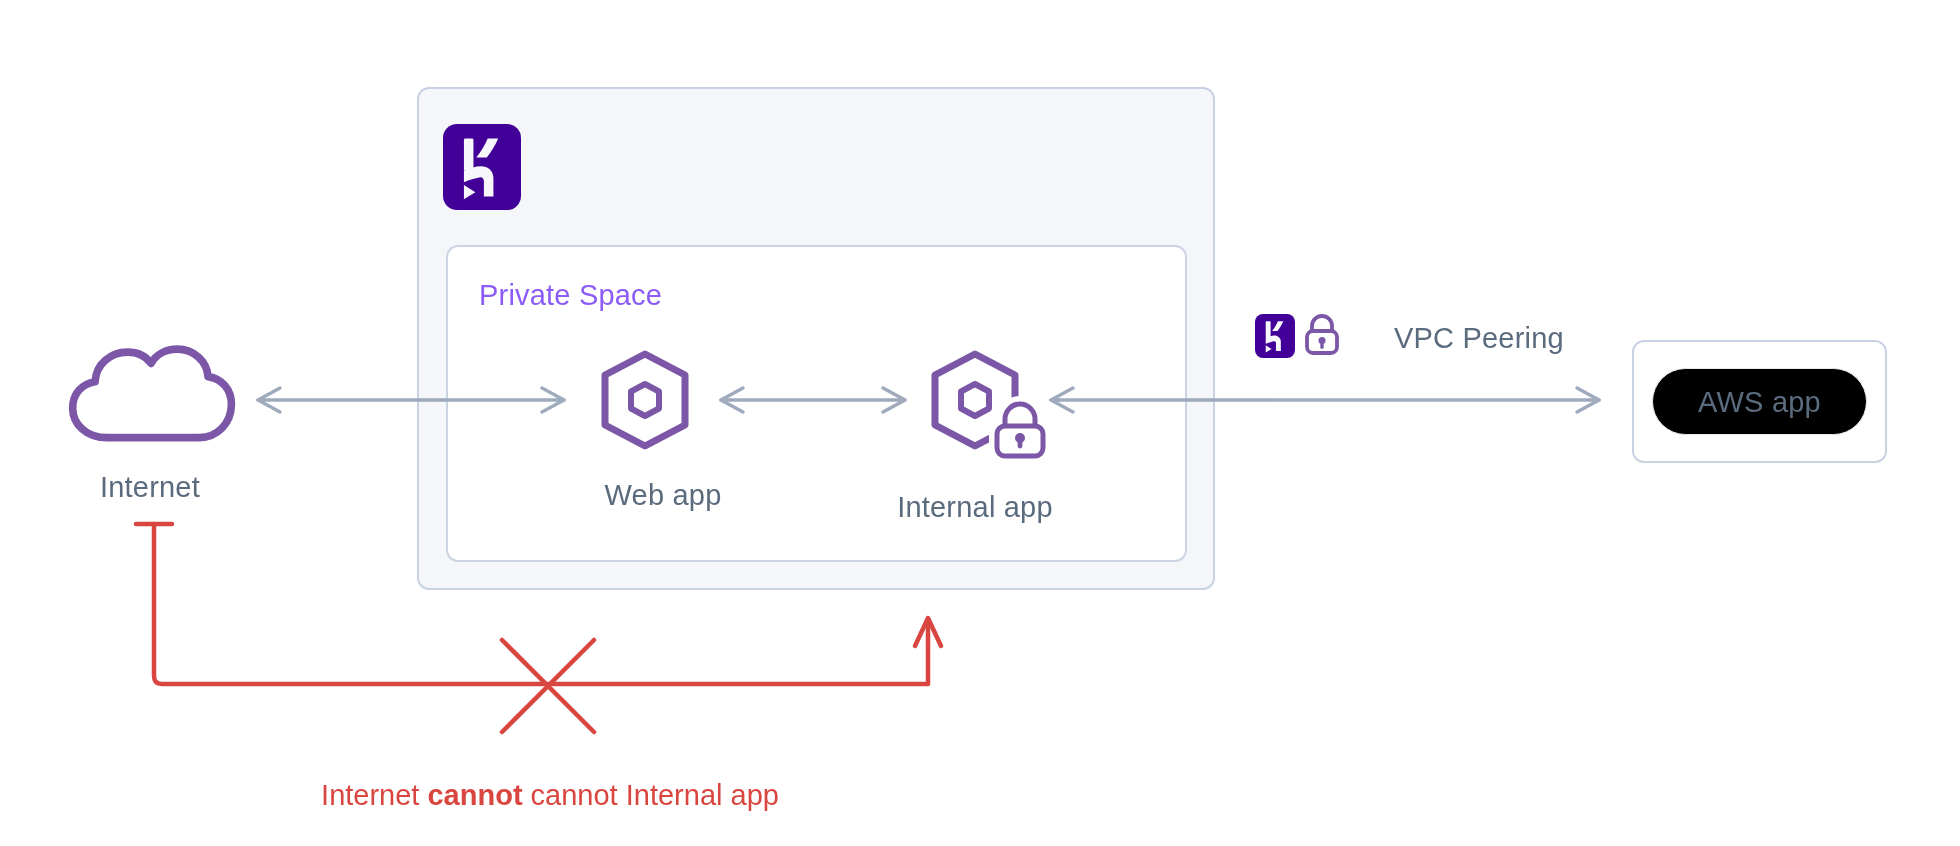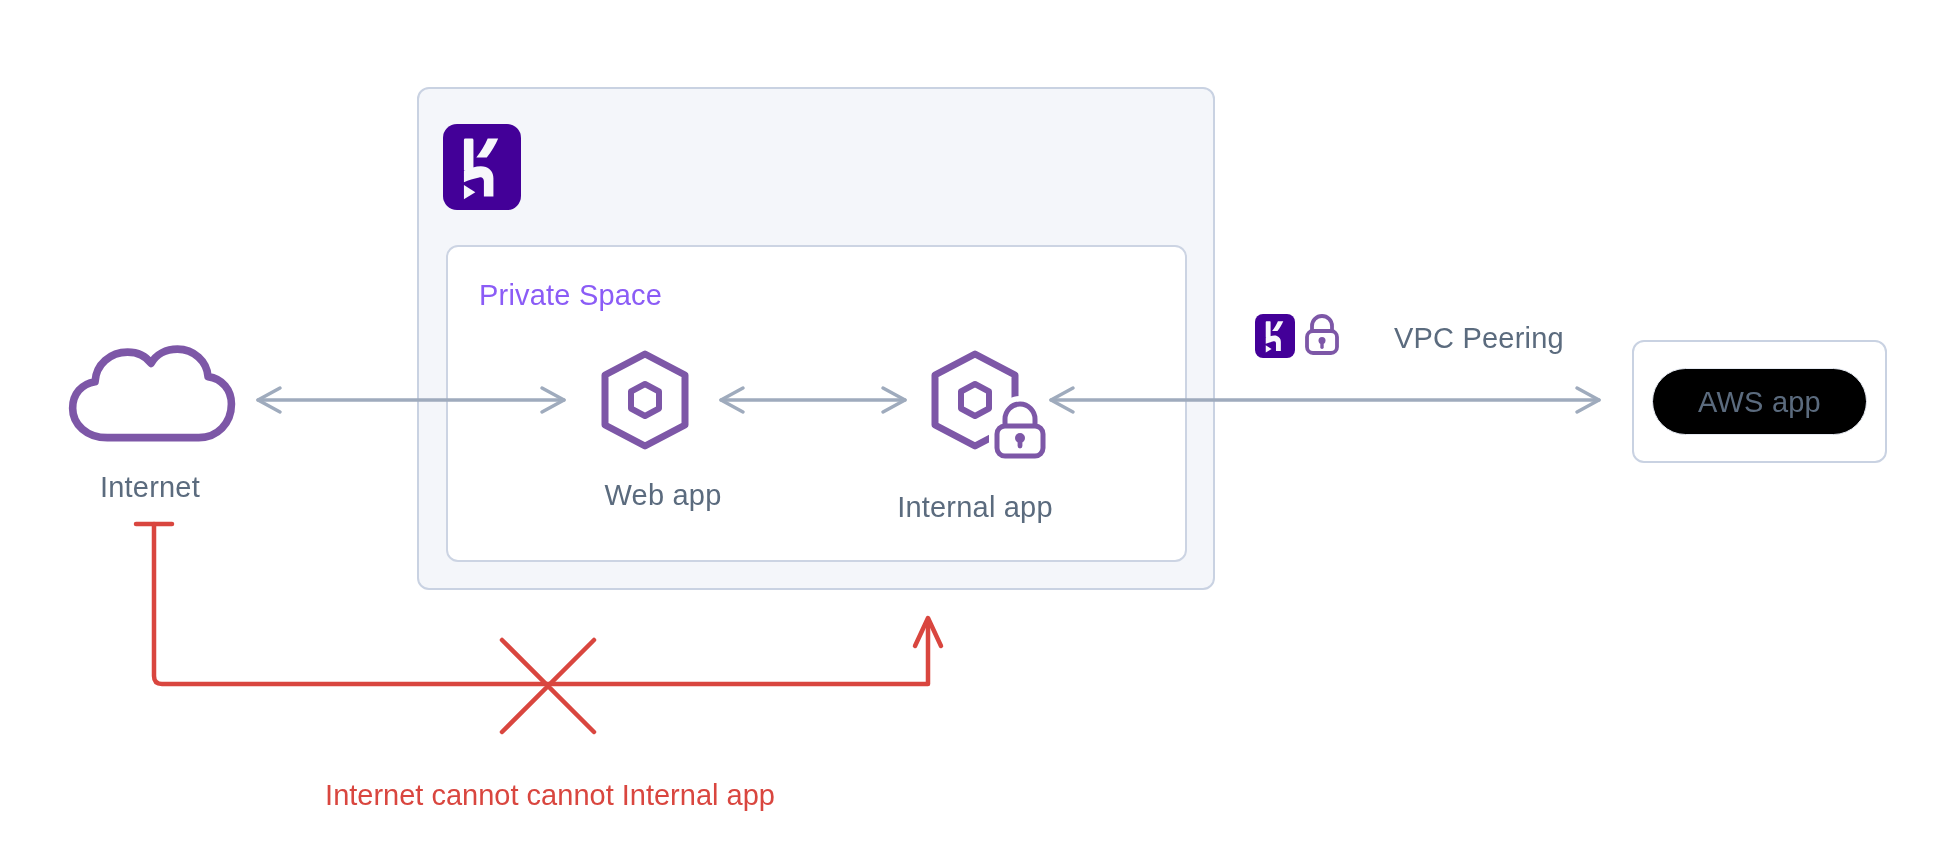--- a/index.html
+++ b/index.html
@@ -27,21 +27,21 @@
   }
   .ps-title{
     color:#8b5cf6;font-size:29px;line-height:34px;letter-spacing:0.2px;white-space:nowrap;
   }
   .heroku-tile{
     background:#430098;border-radius:14px;display:flex;align-items:center;justify-content:center;
   }
   .red-note{
     color:#d9463f;font-size:29px;line-height:34px;text-align:center;white-space:nowrap;
   }
-  .red-note b{font-weight:normal;}
+  .red-note b{font-weight:bold;}
   svg{display:block;}
 </style>
 </head>
 <body>
 
 <div class="stage">
 
   <svg class="abs" style="left:60px;top:342px;" width="180" height="114" viewBox="0 0 176 112">
     <path d="M136,94 H46 C26,94 12,81 12,65 C12,51 21,41 34,39 C35,22 49,10 66,10
              C76,10 84,14 89,21 C94,12 104,7 115,7 C131,7 144,19 145,34

